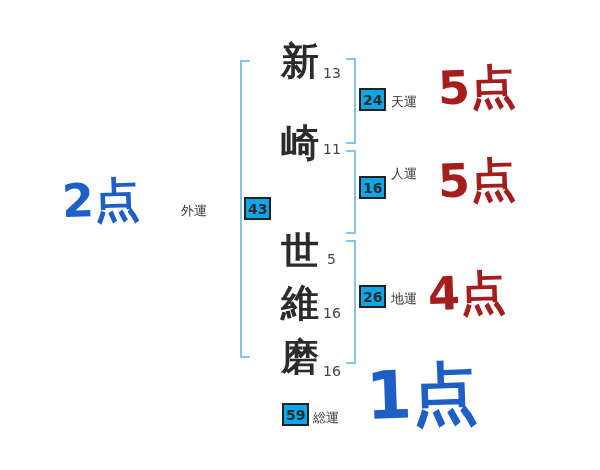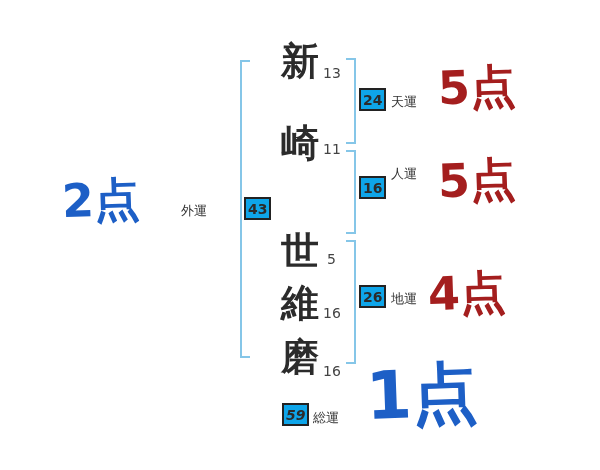--- a/index.html
+++ b/index.html
@@ -101,17 +101,17 @@
   <div class="abs bracket bracket-open-left" style="left:346px;top:150px;height:84px;"></div>
   <div class="abs value-box" style="left:359px;top:176px;">16</div>
   <div class="abs fortune-label" style="left:391px;top:167px;">人運</div>
   <div class="abs score score-red score-lg" style="left:438px;top:157px;">5点</div>
 
   <div class="abs bracket bracket-open-left" style="left:346px;top:240px;height:124px;"></div>
   <div class="abs value-box" style="left:359px;top:285px;">26</div>
   <div class="abs fortune-label" style="left:391px;top:292px;">地運</div>
   <div class="abs score score-red score-lg" style="left:428px;top:270px;">4点</div>
 
-  <div class="abs value-box" style="left:282px;top:403px;font-style:italic;">59</div>
+  <div class="abs value-box" style="left:282px;top:403px;">59</div>
   <div class="abs fortune-label" style="left:313px;top:411px;">総運</div>
   <div class="abs score score-blue score-xl" style="left:366px;top:362px;">1点</div>
 
 </div>
 
 </body></html>

